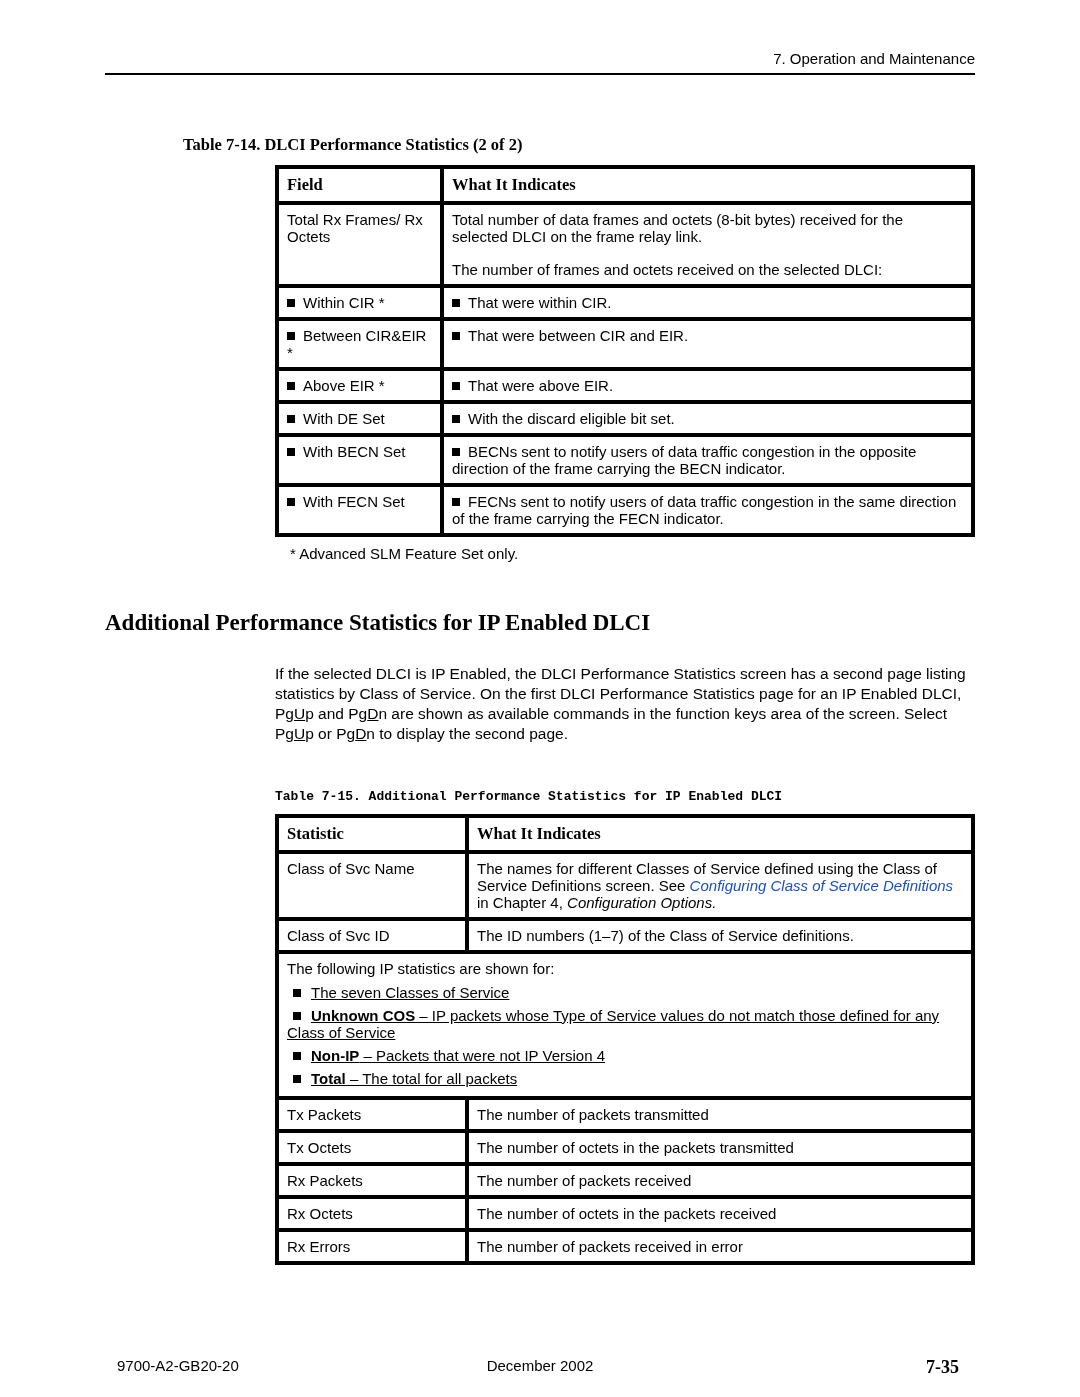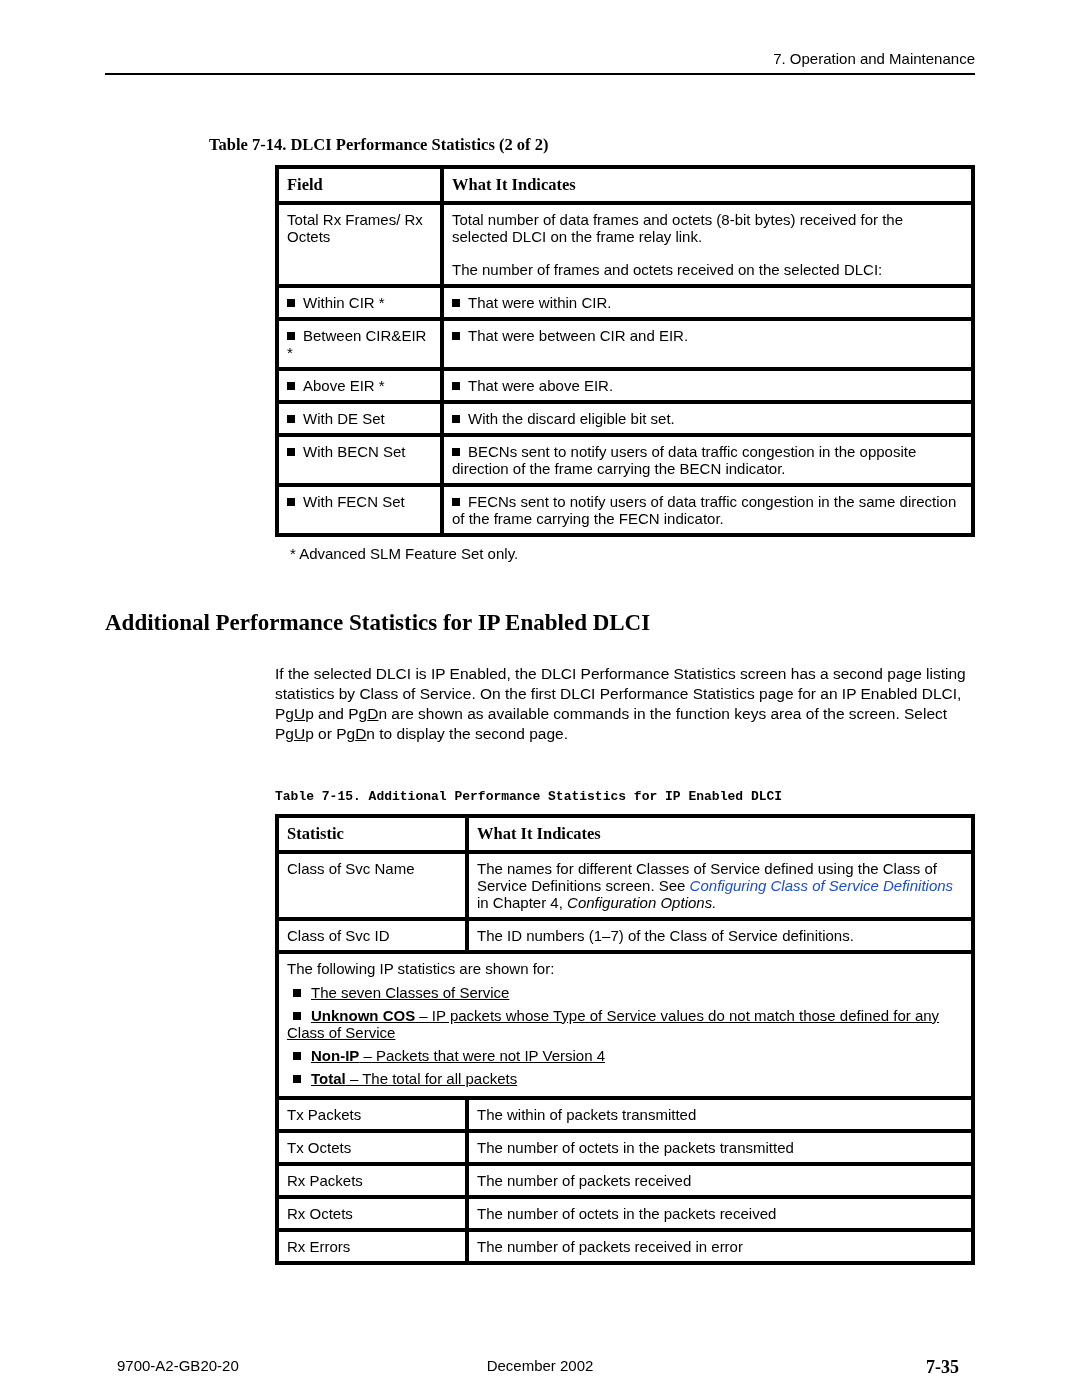--- a/index.html
+++ b/index.html
@@ -24,21 +24,21 @@
   }
   .hr {
     border-top: 2px solid #000;
     margin-top: 6px;
   }
   .table-caption {
     font-family: "Times New Roman", Times, serif;
     font-weight: bold;
     font-size: 16.5px;
     margin-top: 60px;
-    margin-left: 104px;
+    margin-left: 78px;
   }
   .table-caption2 {
     font-family: Liberation Mono, monospace;
     font-weight: bold;
     font-size: 13px;
     margin-top: 44px;
     margin-left: 170px;
   }
   table.data {
     border-collapse: collapse;
@@ -199,21 +199,21 @@
         <ul class="sq-list">
           <li><span>The seven Classes of Service</span></li>
           <li><b>Unknown COS</b><span> – IP packets whose Type of Service values do not match those defined for any Class of Service</span></li>
           <li><b>Non-IP</b><span> – Packets that were not IP Version 4</span></li>
           <li><b>Total</b><span> – The total for all packets</span></li>
         </ul>
       </td>
     </tr>
     <tr>
       <td>Tx Packets</td>
-      <td>The within of packets transmitted</td>
+      <td>The number of packets transmitted</td>
     </tr>
     <tr>
       <td>Tx Octets</td>
       <td>The number of octets in the packets transmitted</td>
     </tr>
     <tr>
       <td>Rx Packets</td>
       <td>The number of packets received</td>
     </tr>
     <tr>

